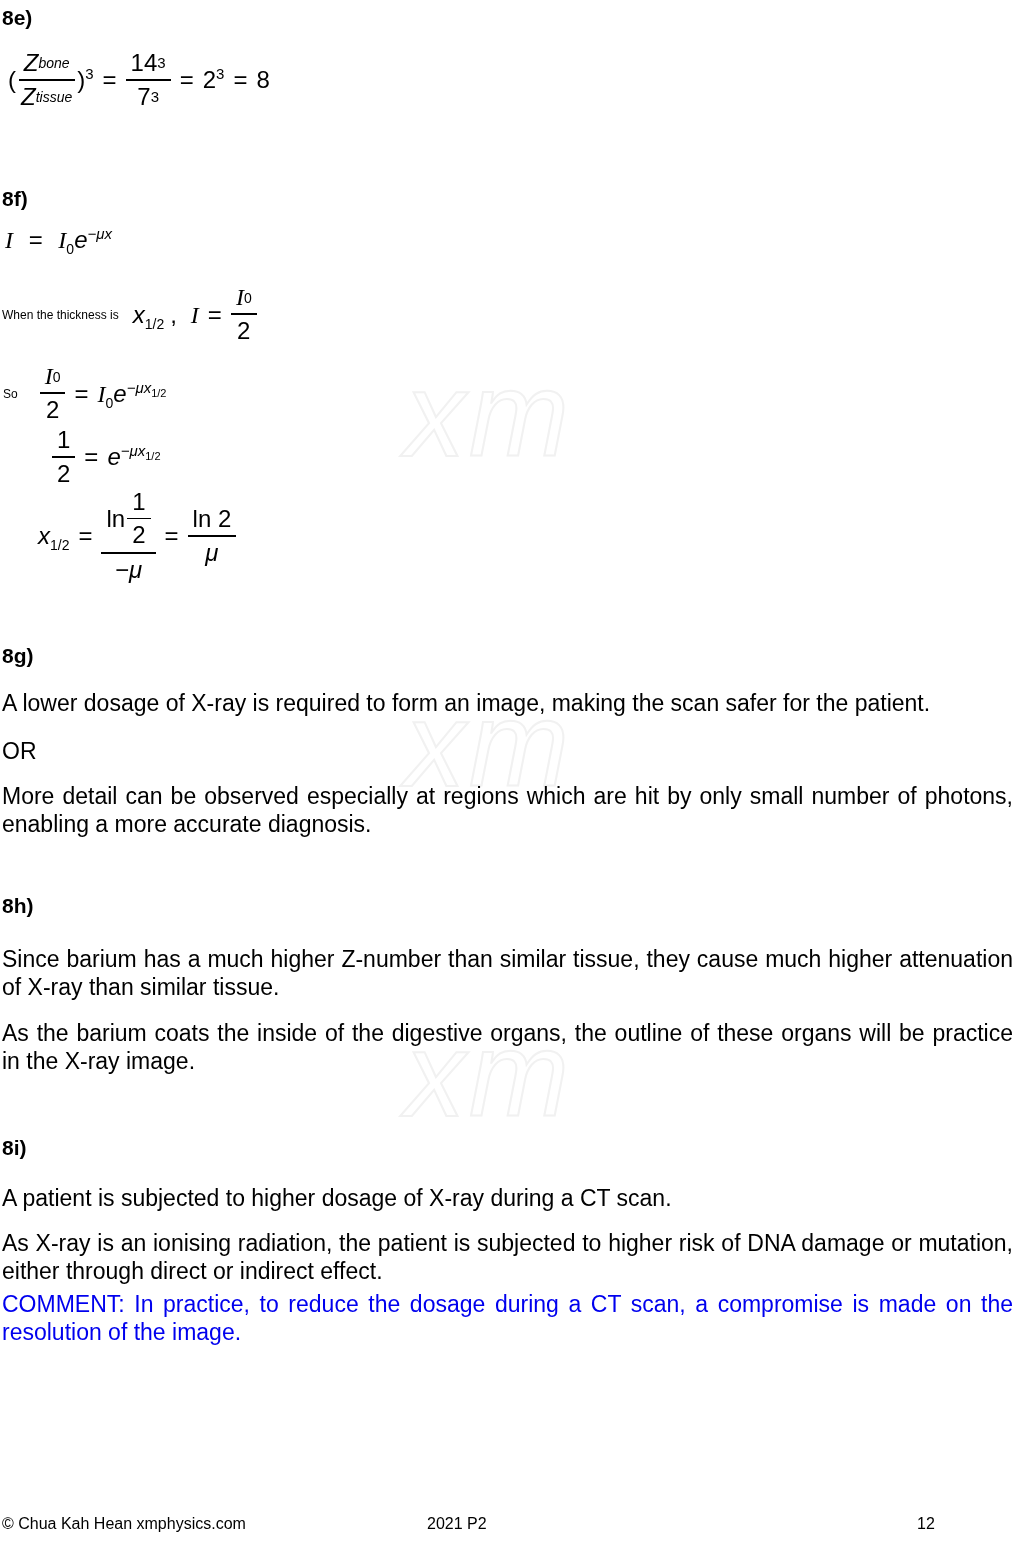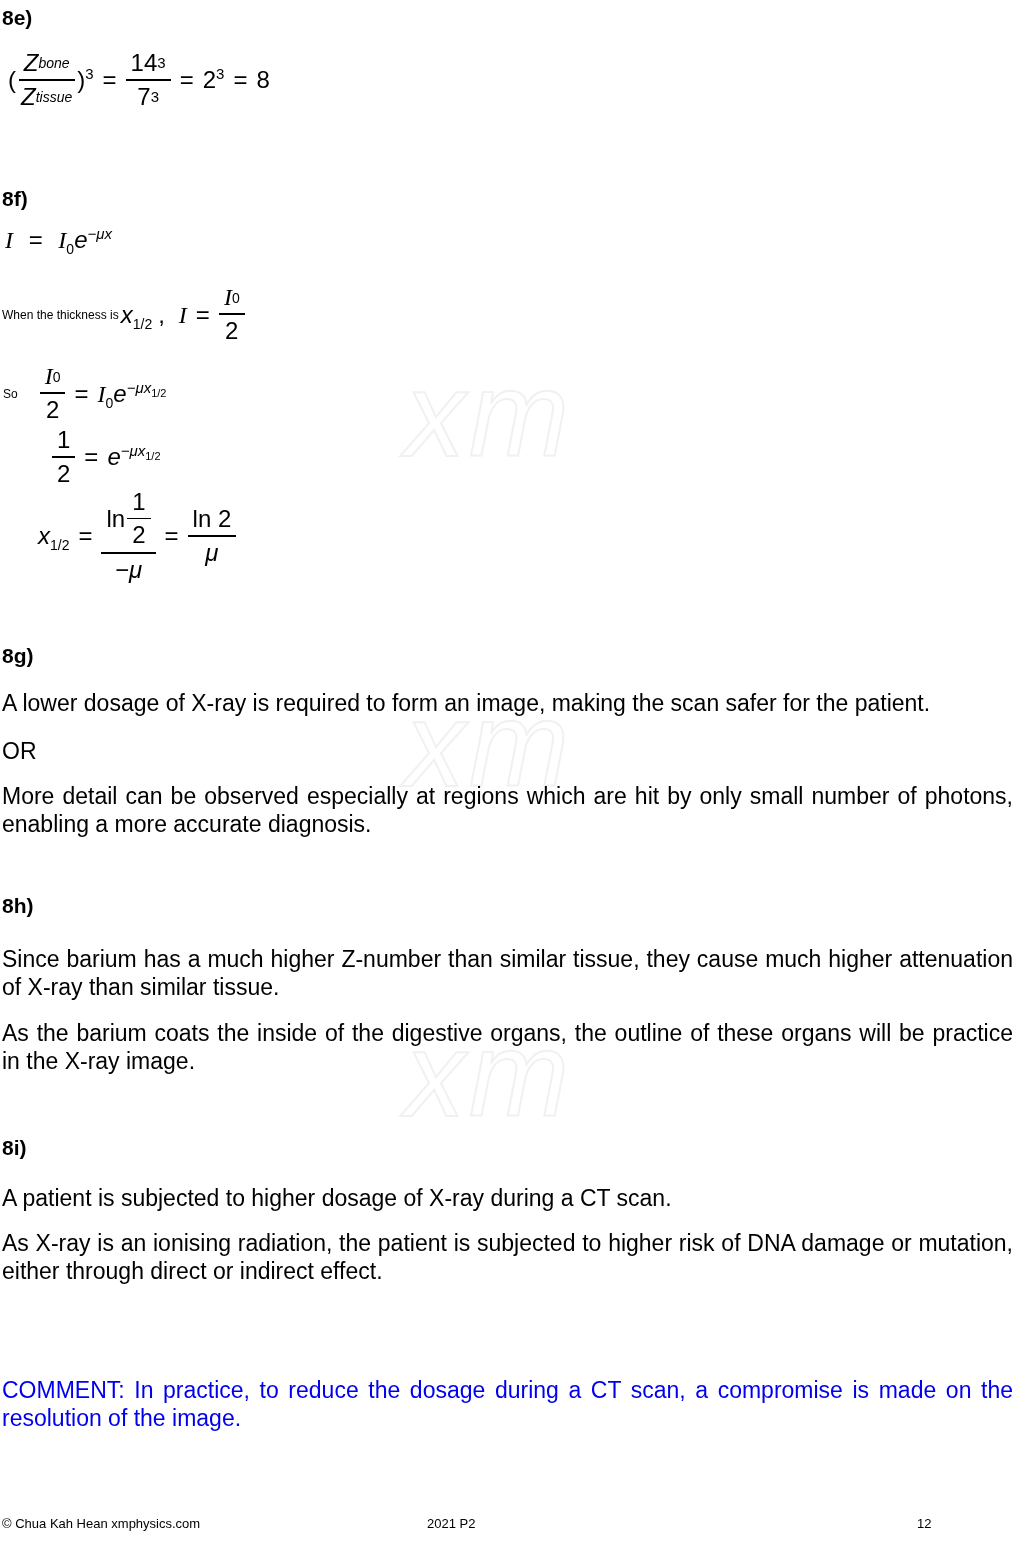--- a/index.html
+++ b/index.html
@@ -9,21 +9,21 @@
   }
   .wm{
     position:absolute;left:405px;font-family:"Liberation Sans",sans-serif;
     font-weight:normal;font-style:italic;font-size:120px;letter-spacing:4px;
     color:transparent;-webkit-text-stroke:2px #f1f1f1;user-select:none;
   }
   .heading{position:absolute;left:2px;font-size:21px;font-weight:bold;line-height:24px;}
   .para{position:absolute;left:2px;width:1011px;font-size:23px;line-height:28px;margin-top:8px;}
   .just{text-align:justify;}
   .comment{color:#0000EE;}
-  .footer-item{position:absolute;font-size:13px;line-height:24px;}
+  .footer-item{position:absolute;font-size:16px;line-height:24px;}
   
   .mathline{position:absolute;display:flex;align-items:center;font-size:24px;white-space:nowrap;}
   .mtxt{font-size:12px;}
   .vi{font-style:italic;}
   .vs{font-family:"Liberation Serif",serif;font-style:italic;}
   .mathline sub{font-size:14px;line-height:0;}
   .mathline sup{font-size:15px;line-height:0;}
   .mathline sup sub{font-size:11px;}
   .meq{margin:0 9px;}
   .mgap{display:inline-block;width:22px;}
@@ -78,21 +78,21 @@
   <div class="mathline" style="top:226px;left:5px">
     <span>
       <span class="vs">I</span>
       <span class="meq">=</span>
       <span class="vs">I</span><sub>0</sub><span class="vi">e</span><sup class="vi">−μx</sup>
     </span>
   </div>
 
   <div class="mathline" style="top:283px;left:2px">
     <span class="mtxt">When the thickness is</span>
-    <span style="margin-left:2px"><span class="vi">x</span><sub>1/2</sub><span style="margin-left:6px">,</span></span>
+    <span style="margin-left:14px"><span class="vi">x</span><sub>1/2</sub><span style="margin-left:6px">,</span></span>
     <span style="margin-left:14px"><span class="vs">I</span><span class="meq">=</span></span>
     <span class="frac">
       <span class="num">
           <span class="vs">I</span>
           <sub>0</sub>
         </span>
       <span class="den">2</span>
     </span>
   </div>
 
@@ -152,19 +152,19 @@
   <div class="para just" style="top:774px">More detail can be observed especially at regions which are hit by only small number of photons, enabling a more accurate diagnosis.</div>
   <div class="para" style="top:729px">OR</div>
 
   <div class="heading" style="top:894px">8h)</div>
   <div class="para just" style="top:937px">Since barium has a much higher Z-number than similar tissue, they cause much higher attenuation of X-ray than similar tissue.</div>
   <div class="para just" style="top:1011px">As the barium coats the inside of the digestive organs, the outline of these organs will be practice in the X-ray image.</div>
 
   <div class="heading" style="top:1136px">8i)</div>
   <div class="para" style="top:1176px">A patient is subjected to higher dosage of X-ray during a CT scan.</div>
   <div class="para just" style="top:1221px">As X-ray is an ionising radiation, the patient is subjected to higher risk of DNA damage or mutation, either through direct or indirect effect.</div>
-  <div class="para just comment" style="top:1368px">COMMENT: In practice, to reduce the dosage during a CT scan, a compromise is made on the resolution of the image.</div>
+  <div class="para just comment" style="top:1282px">COMMENT: In practice, to reduce the dosage during a CT scan, a compromise is made on the resolution of the image.</div>
 
   <div class="footer-item" style="top:1512px;left:2px">© Chua Kah Hean xmphysics.com</div>
   <div class="footer-item" style="top:1512px;left:427px">2021 P2</div>
   <div class="footer-item" style="top:1512px;left:917px">12</div>
 
 </div>
 
 </body></html>

